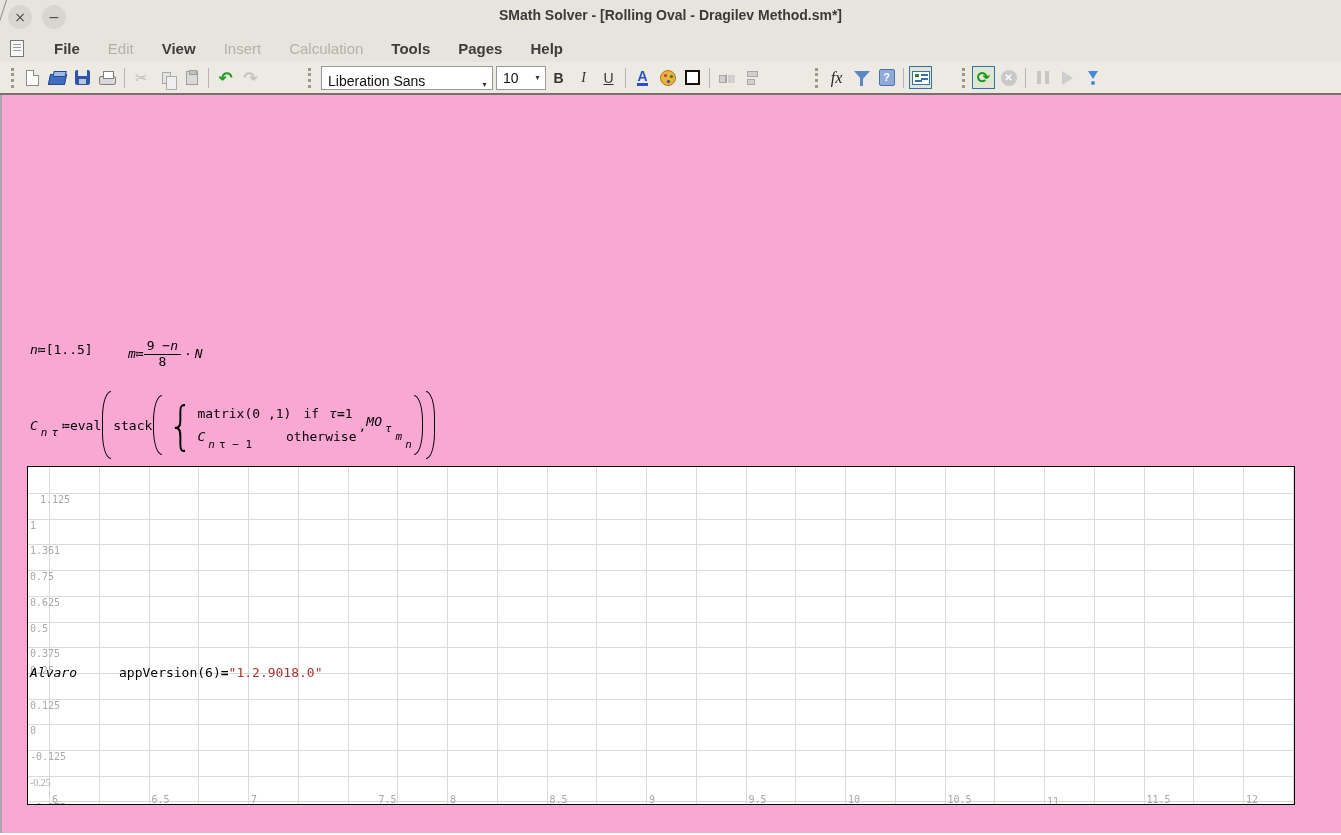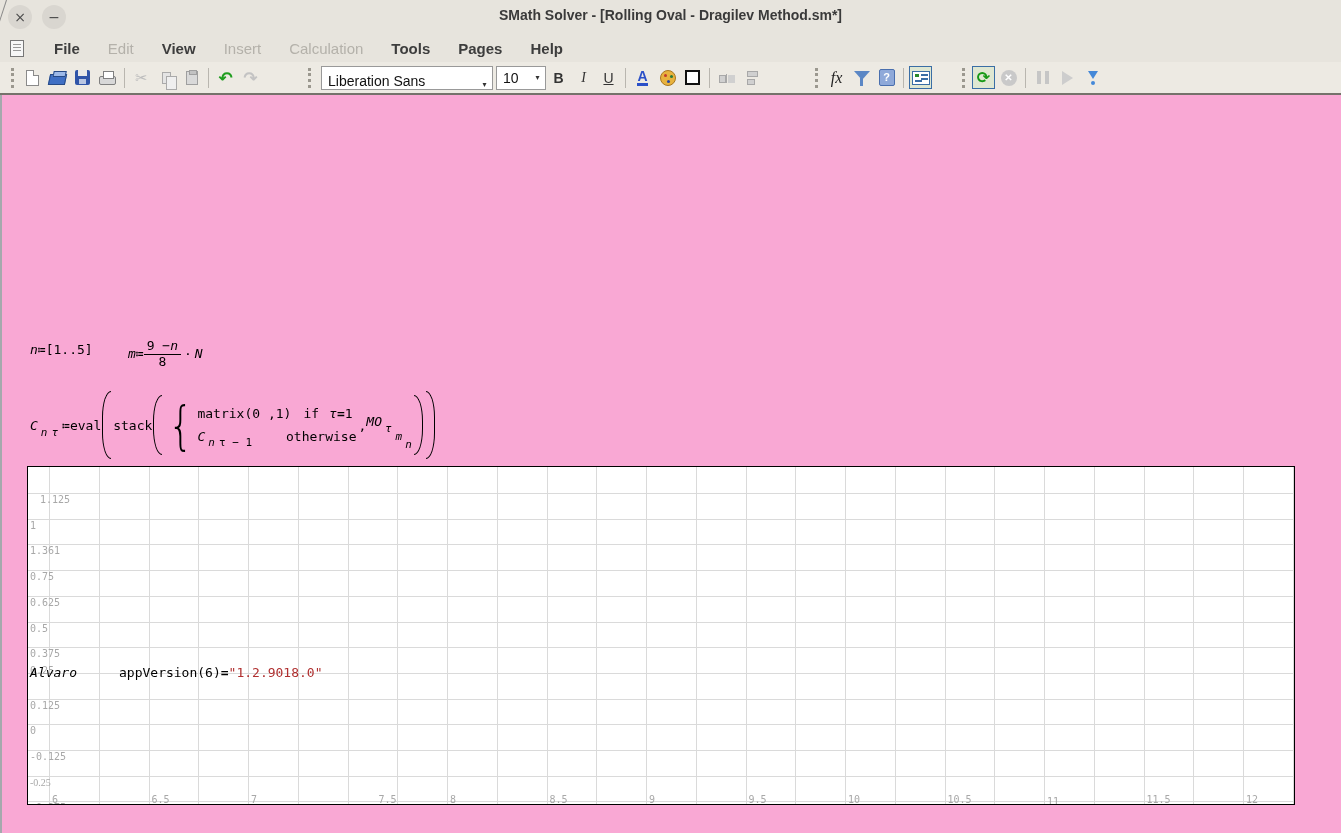--- a/index.html
+++ b/index.html
@@ -126,21 +126,21 @@
   .lparen, .rparen { width:9px; align-self:stretch; border:1.5px solid #000; }
   .lparen { border-right:none; border-radius:9px 0 0 9px / 26px 0 0 26px; margin:0 2px 0 1px; }
   .rparen { border-left:none; border-radius:0 9px 9px 0 / 0 26px 26px 0; margin:0 1px 0 2px; }
   .brace { display:inline-block; font-size:52px; line-height:54px; font-weight:200;
            transform:scaleX(.75); font-family:"DejaVu Sans", sans-serif; }
   .sub1 { font-size:11px; position:relative; top:7px; }
   .sub2 { font-size:11px; position:relative; top:15px; }
   .sub3 { font-size:11px; position:relative; top:23px; }
   .beq { font-weight:bold; }
   .cases { display:flex; flex-direction:column; gap:8px; padding:2px 0; }
-  .case-row { display:flex; align-items:flex-start; }
+  .case-row { display:flex; align-items:flex-end; }
 
   
   .plot { position:absolute; left:25px; top:371px; width:1268px; height:339px;
           border:1.5px solid #000; overflow:hidden; background:#fff; }
   .grid-v { position:absolute; top:0; bottom:0; width:1px; background:#dadada; }
   .grid-h { position:absolute; left:0; right:0; height:1px; background:#dadada; }
   .tick { position:absolute; font-family:"DejaVu Sans Mono", monospace; font-size:10px; color:#a8a8a8;
           white-space:nowrap; }
 
   .annot { position:absolute; font-family:"DejaVu Sans Mono", monospace; font-size:13px; color:#000;

